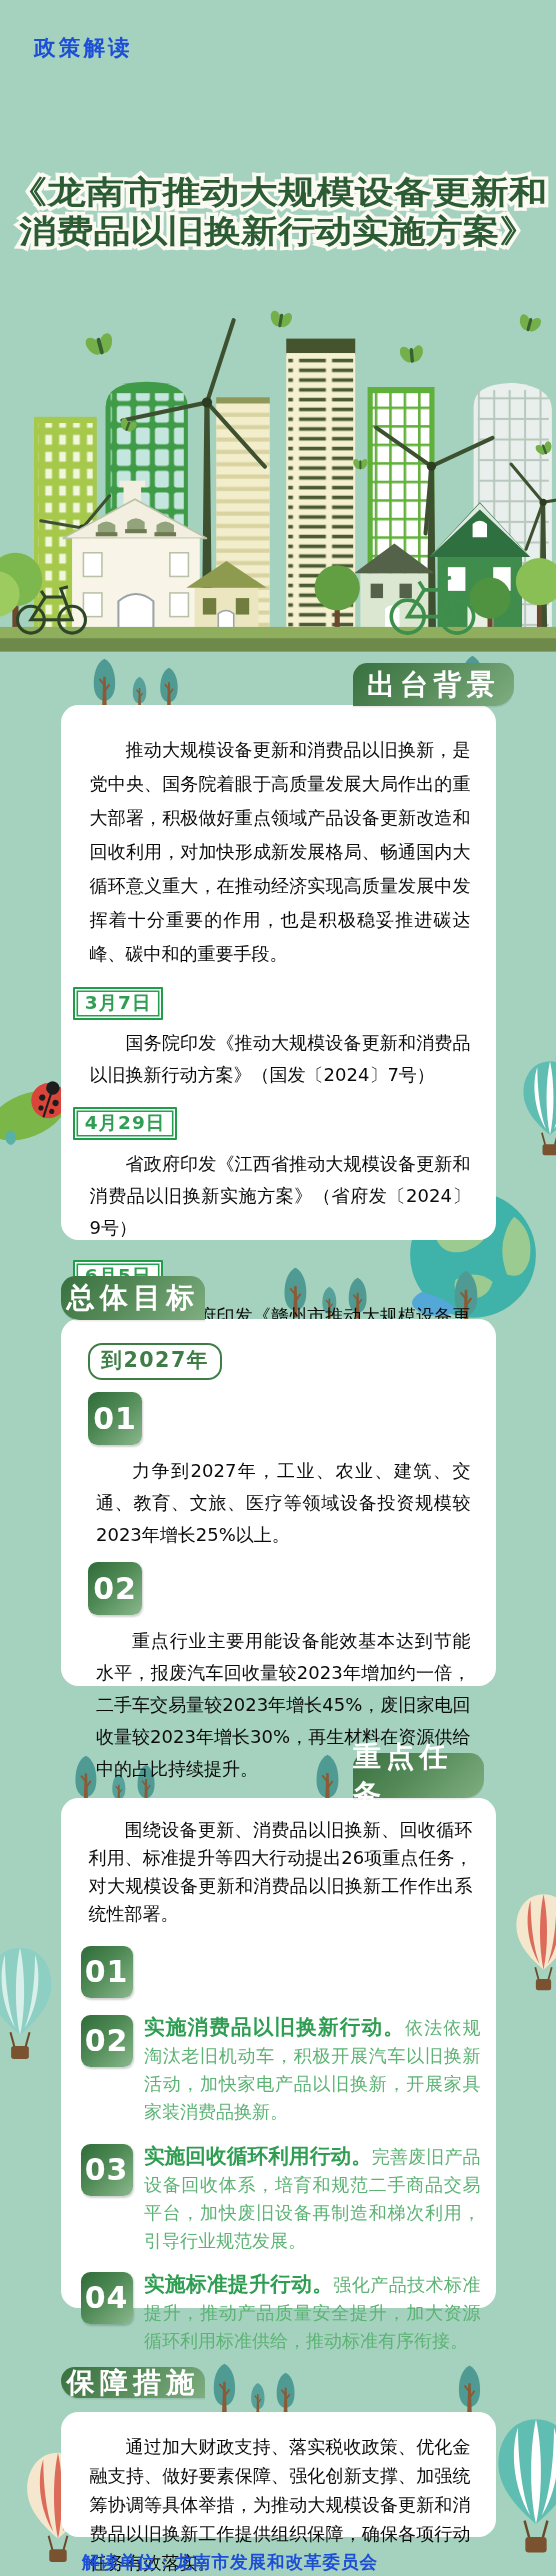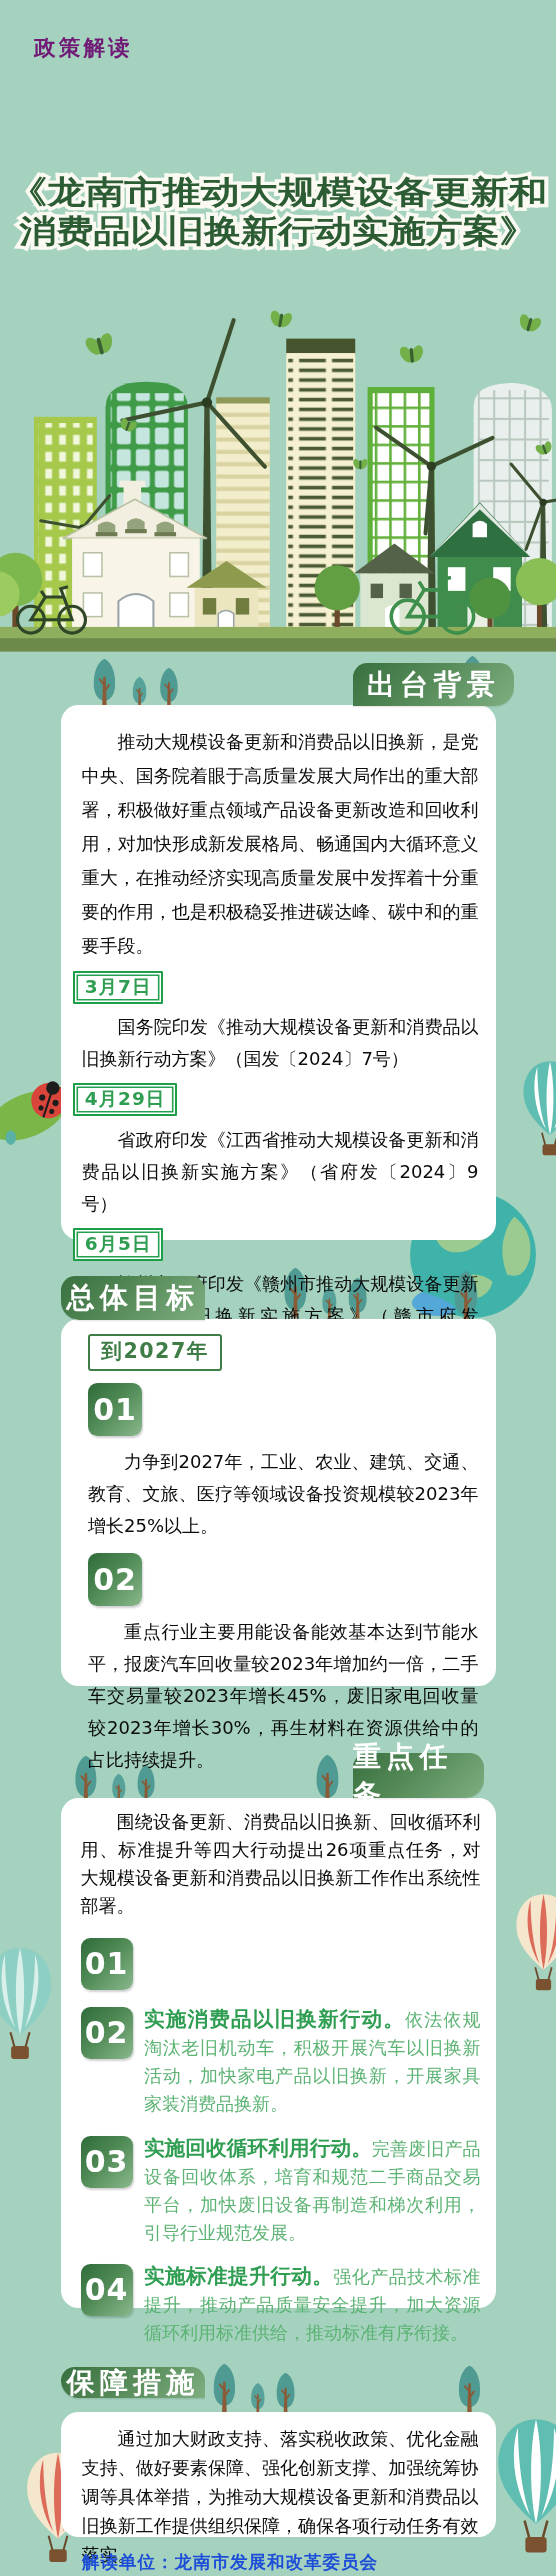--- a/index.html
+++ b/index.html
@@ -1,49 +1,49 @@
 <!DOCTYPE html>
 <html lang="zh" style="font-size:8.2px"><head>
 <meta charset="utf-8">
 <style>
   html,body{margin:0;padding:0;background:#a4d2be;}
   .canvas{position:relative;width:556px;height:2803px;background:#a4d2be;overflow:hidden;
           font-family:"DejaVu Sans","Liberation Sans",sans-serif;}
   
   .policy-tag{position:absolute;left:34px;top:33px;font-size:21.6px;font-weight:bold;
-              color:#701a75;letter-spacing:3.1px;z-index:4;}
+              color:#1d4ed8;letter-spacing:3.1px;z-index:4;}
   .title-svg{position:absolute;left:0;top:164px;z-index:4;}
   .title-svg text{font-family:"DejaVu Sans","Liberation Sans",sans-serif;font-weight:bold;
                   fill:#2c5c34;stroke:#fbfaf2;stroke-width:13px;paint-order:stroke;}
   
   .deco{position:absolute;z-index:1;}
   .city{position:absolute;left:0;top:295px;width:556px;height:357px;z-index:1;}
   
   .badge{position:absolute;z-index:3;display:flex;align-items:center;justify-content:center;
          background:linear-gradient(135deg,#38703f 0%,#558a58 45%,#7fae81 100%);
          color:#fff;font-size:28px;font-weight:bold;letter-spacing:5.2px;
          box-shadow:0 1.5px 0 rgba(0,0,0,.08);}
   .badge-right{border-radius:14.4px 14.4px 18.5px 0;}
   .badge-left{border-radius:14.4px 14.4px 0 18.5px;}
   
   .card{position:absolute;left:61px;width:435px;background:#fff;border-radius:17.5px;z-index:2;
         box-sizing:border-box;}
-  .card p{margin:0;}
+  .card p{margin:8px;}
   .body-text{font-size:18px;color:#0b0b0b;text-align:justify;text-indent:2em;}
   #card1{top:705px;height:535px;padding:19.6px 17.5px 0 20.6px;}
   #card1 .body-text{line-height:34px;}
   #card1 .entry-text{line-height:32px;margin-top:3.1px;}
   .date-box{display:inline-block;margin:8.2px 0 4.1px -8.2px;min-width:57px;padding:1px 9.3px 3.1px;
             background:#fff;border:2.1px solid #1f9e49;border-radius:1px;
             box-shadow:inset 0 0 0 1.5px #fff,inset 0 0 0 3.1px #25a050;
             font-size:18.5px;font-weight:bold;color:#2f9e52;text-align:center;letter-spacing:1px;}
   #card2{top:1319px;height:367px;padding:8.2px 17.5px 0 27px;}
   #card2 .body-text{line-height:32px;margin-top:10.3px;}
-  .milestone-pill{display:inline-block;margin-top:7px;padding:1px 11.3px 4.1px;border:2.1px solid #3f7d47;
-            border-radius:3px;background:#fff;font-size:20.6px;font-weight:bold;color:#3f7d47;
+  .milestone-pill{display:inline-block;margin-top:16px;padding:1px 11.3px 4.1px;border:2.1px solid #3f7d47;
+            border-radius:14px;background:#fff;font-size:20.6px;font-weight:bold;color:#3f7d47;
             letter-spacing:1.5px;}
   .num-square{width:54px;height:53px;margin-top:11.3px;border-radius:9.3px;
             background:linear-gradient(135deg,#2f6b3a 0%,#4f8a55 45%,#8ab88d 100%);
             color:#fff;font-size:30px;font-weight:bold;text-align:center;line-height:53px;
             letter-spacing:1px;box-shadow:1px 1.5px 2.1px rgba(0,0,0,.18);}
   #card3{top:1798px;height:510px;padding:10.3px 15.5px 0 19.6px;}
   #card3 .body-text{line-height:28px;}
   .task{display:flex;gap:11.3px;margin-top:15.5px;align-items:flex-start;}
   .task .num-square{flex:0 0 52px;width:52px;height:52px;margin-top:2.1px;line-height:52px;}
   .task-text{flex:1;font-size:18px;line-height:28px;text-align:justify;color:#5cb374;}

